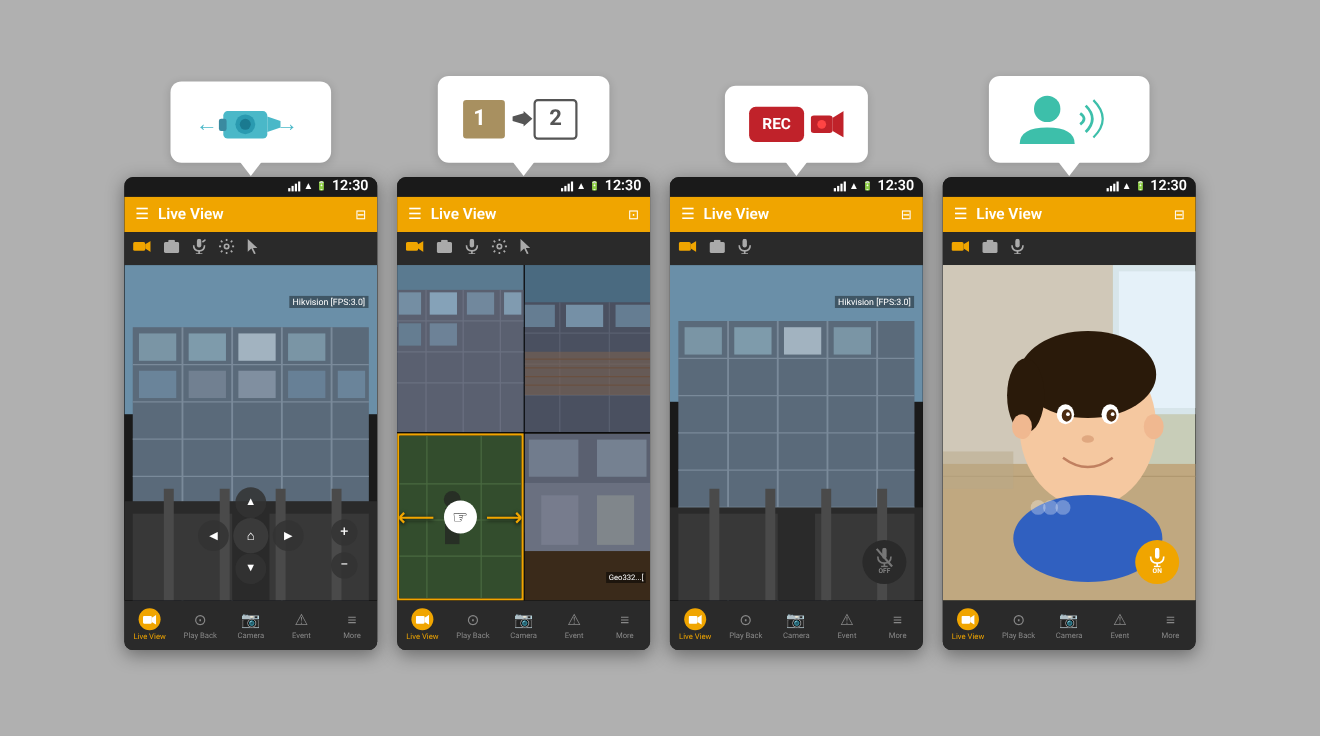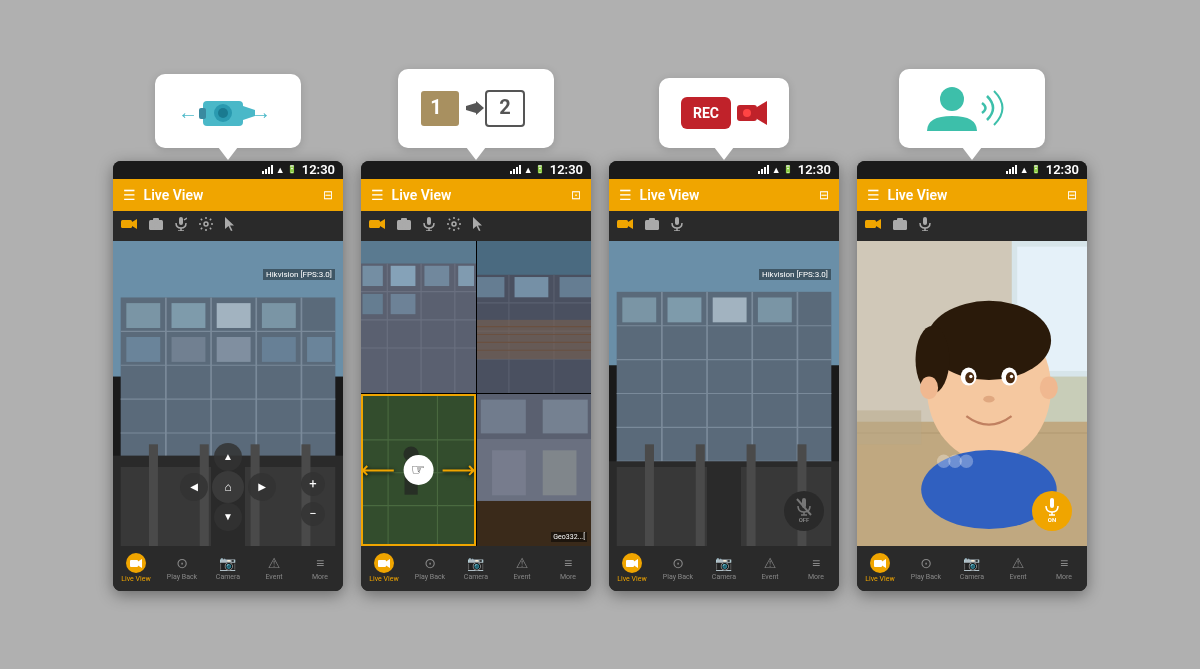--- a/index.html
+++ b/index.html
@@ -341,21 +341,21 @@
 
     .audio-label {
       color: white;
       font-size: 6px;
       font-weight: 700;
     }
 
     
     .geo-label {
       position: absolute;
-      bottom: 4px;
+      bottom: 16px;
       right: 4px;
       color: white;
       font-size: 7px;
       background: rgba(0,0,0,0.5);
       padding: 1px 2px;
     }
   </style>
 </head>
 <body>
 

